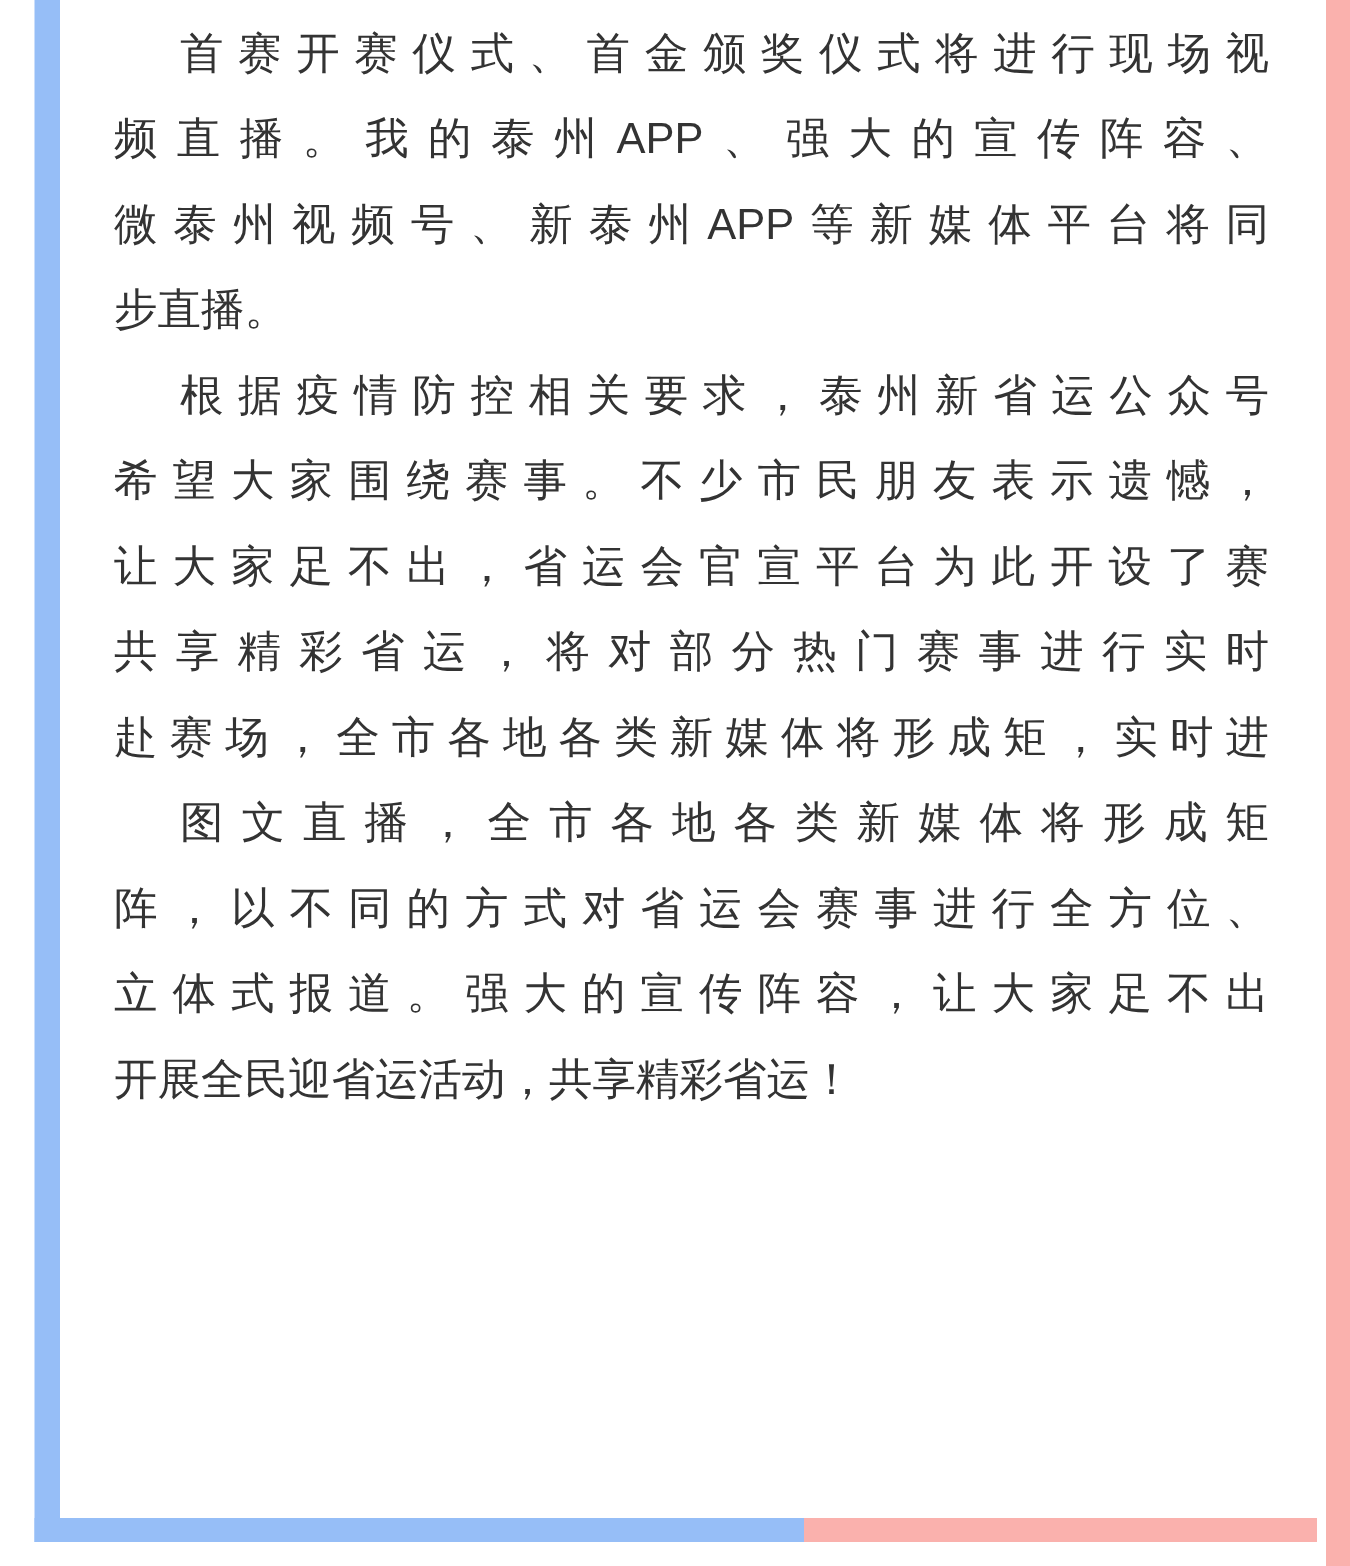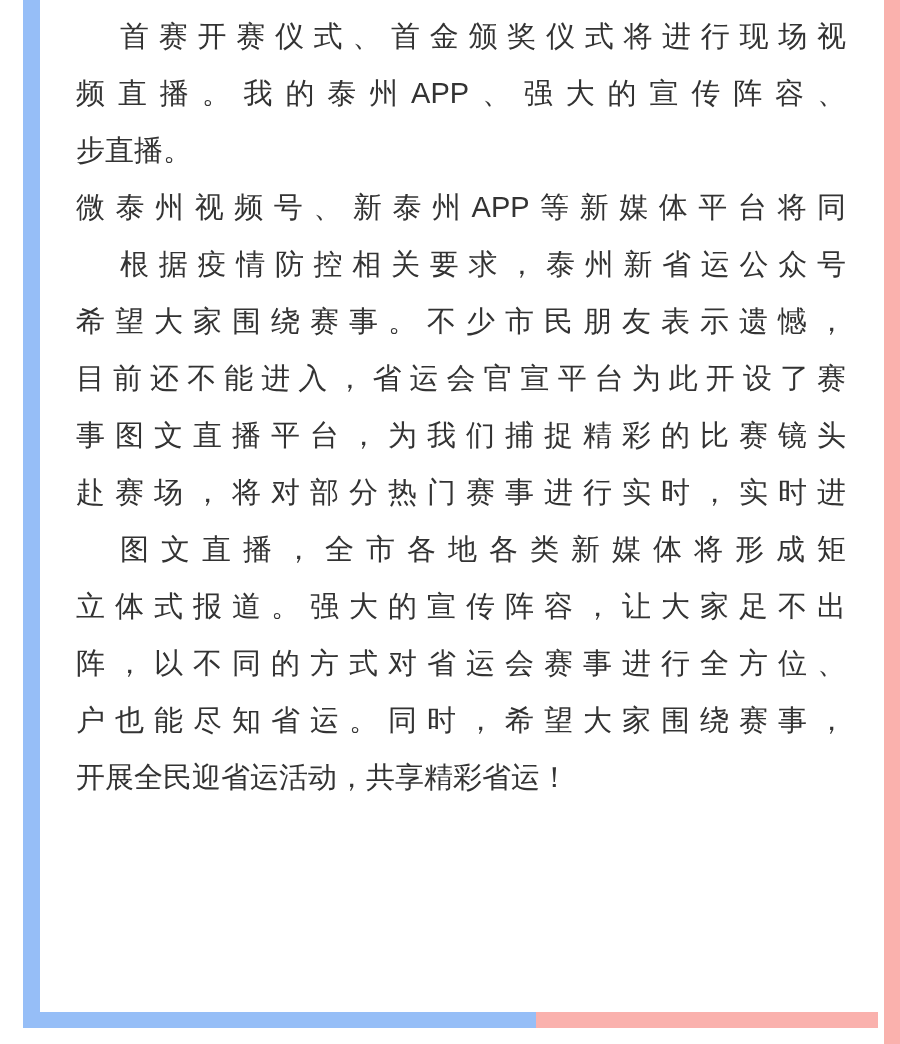--- a/index.html
+++ b/index.html
@@ -61,25 +61,24 @@
 <body>
 
 <div class="strip-left"></div>
 <div class="strip-right"></div>
 <div class="bar-bottom-blue"></div>
 <div class="bar-bottom-pink"></div>
 
 <div class="article">
     <div class="line indent fill">首赛开赛仪式、首金颁奖仪式将进行现场视</div>
     <div class="line fill">频直播。我的泰州APP、强大的宣传阵容、</div>
+    <div class="line fill">微泰州视频号、新泰州APP等新媒体平台将同</div>
     <div class="line">步直播。</div>
-    <div class="line fill">微泰州视频号、新泰州APP等新媒体平台将同</div>
     <div class="line indent fill">根据疫情防控相关要求，泰州新省运公众号</div>
     <div class="line fill">希望大家围绕赛事。不少市民朋友表示遗憾，</div>
-    <div class="line fill">目前还不能进入，省运会官宣平台为此开设了赛</div>
-    <div class="line fill">事图文直播平台，为我们捕捉精彩的比赛镜头</div>
-    <div class="line fill">赴赛场，将对部分热门赛事进行实时，实时进</div>
+    <div class="line fill">让大家足不出，省运会官宣平台为此开设了赛</div>
+    <div class="line fill">共享精彩省运，将对部分热门赛事进行实时</div>
+    <div class="line fill">赴赛场，全市各地各类新媒体将形成矩，实时进</div>
     <div class="line indent fill">图文直播，全市各地各类新媒体将形成矩</div>
+    <div class="line fill">阵，以不同的方式对省运会赛事进行全方位、</div>
     <div class="line fill">立体式报道。强大的宣传阵容，让大家足不出</div>
-    <div class="line fill">阵，以不同的方式对省运会赛事进行全方位、</div>
-    <div class="line fill">户也能尽知省运。同时，希望大家围绕赛事，</div>
     <div class="line">开展全民迎省运活动，共享精彩省运！</div>
   </div>
 
 </body></html>

